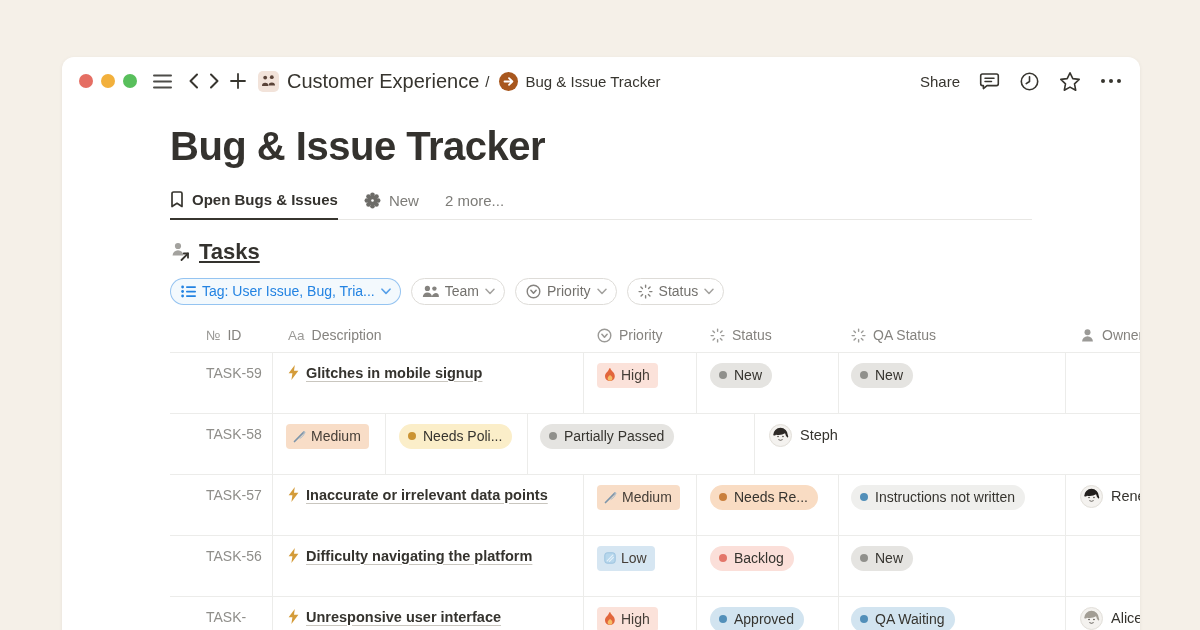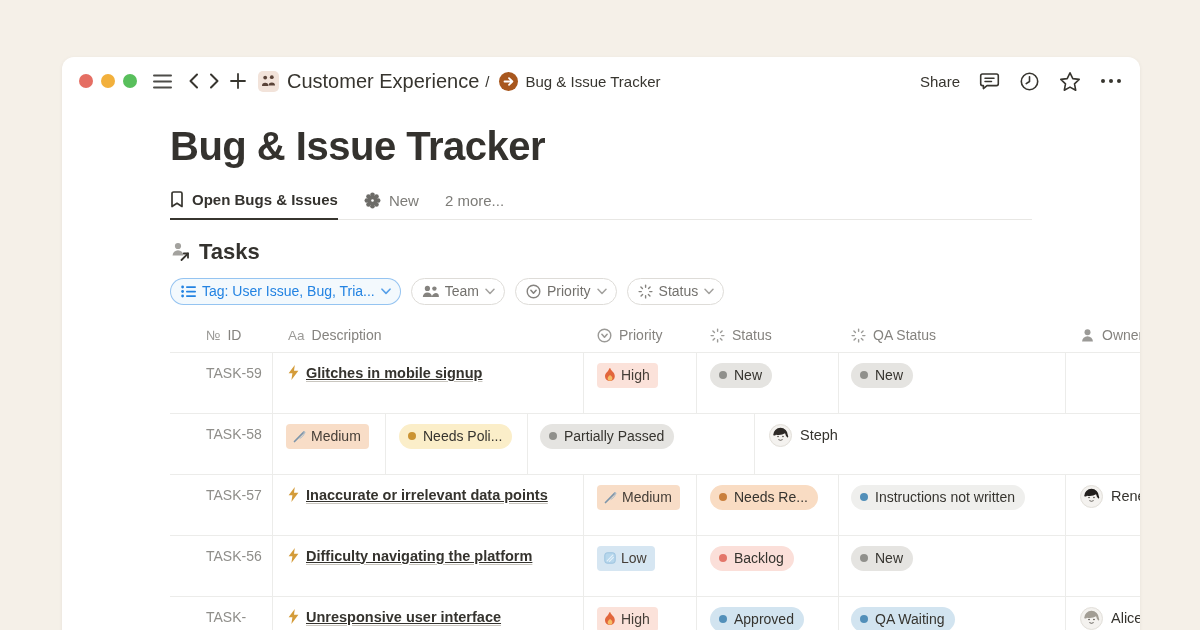--- a/index.html
+++ b/index.html
@@ -38,21 +38,21 @@
   
   .content { padding-left:108px; }
   .title { font-size:40px; font-weight:700; color:#34322e; letter-spacing:-0.5px; margin-top:17px; line-height:48px; }
 
   .tabs { margin-top:21px; width:862px; border-bottom:1px solid #e8e7e4; display:flex; align-items:flex-end; gap:26px; }
   .tab { display:flex; align-items:center; gap:8px; padding-bottom:10px; font-size:15px; color:#7d7c78; cursor:pointer; position:relative; }
   .tab.active { color:#34322e; font-weight:600; border-bottom:2.5px solid #37352f; margin-bottom:-1.5px; }
   .tab svg { display:block; }
 
   .section-head { margin-top:19px; display:flex; align-items:center; gap:8px; }
-  .section-title { font-size:22px; font-weight:700; color:#34322e; }
+  .section-title { font-size:22px; font-weight:700; color:#34322e;text-decoration:underline; }
 
   .filters { margin-top:13px; display:flex; gap:10px; }
   .chip { height:27px; border-radius:14px; display:flex; align-items:center; gap:6px;
           padding:0 9px 0 10px; font-size:14px; cursor:pointer; background:#fff; }
   .chip svg { display:block; }
   .chip.blue { color:#2383e2; border:1px solid rgba(35,131,226,0.45); background:#f3f9fd; font-weight:500; }
   .chip.gray { color:#73716d; border:1px solid #dedcd8; }
   .chip .chevdn { opacity:0.75; }
 
   
@@ -66,21 +66,21 @@
   .c-id     { width:103px; padding-left:36px; padding-right:6px; border-right:1px solid #ececea; }
   .c-desc   { width:311px; padding-left:15px; padding-right:15px; border-right:1px solid #ececea; }
   .c-pri    { width:113px; padding-left:13px; border-right:1px solid #ececea; }
   .c-status { width:142px; padding-left:13px; border-right:1px solid #ececea; }
   .c-qa     { width:227px; padding-left:12px; border-right:1px solid #ececea; }
   .c-owner  { width:240px; padding-left:14px; }
   .thead .c-id, .thead .c-desc, .thead .c-pri, .thead .c-status, .thead .c-qa, .thead .c-owner
     { border-right:none; padding-top:0; display:flex; align-items:center; }
 
   .idtext { color:#8f8e8a; font-size:14px; line-height:20px; width:58px; word-break:break-word; }
-  .desc { font-size:14.5px; font-weight:600; color:#35332e; line-height:21px; cursor:pointer;text-decoration:underline; }
+  .desc { font-size:14.5px; font-weight:600; color:#35332e; line-height:21px; cursor:pointer; }
   .desc .dtext { text-decoration:underline; text-decoration-color:#c9c6bf; text-underline-offset:3px; }
   .bolt { display:inline-block; vertical-align:-2px; margin-right:7px; }
 
   .pchip { display:inline-flex; align-items:center; gap:5px; height:25px; border-radius:4px;
            padding:0 8px 0 7px; font-size:14px; color:#453e37; cursor:pointer; }
   .pchip .picon svg { display:none; }
   .pchip[data-variant="high"]   { background:#fbe2da; }
   .pchip[data-variant="medium"] { background:#f8ddc7; }
   .pchip[data-variant="low"]    { background:#d6e6f2; }
   .pchip[data-variant="high"] .i-flame,

